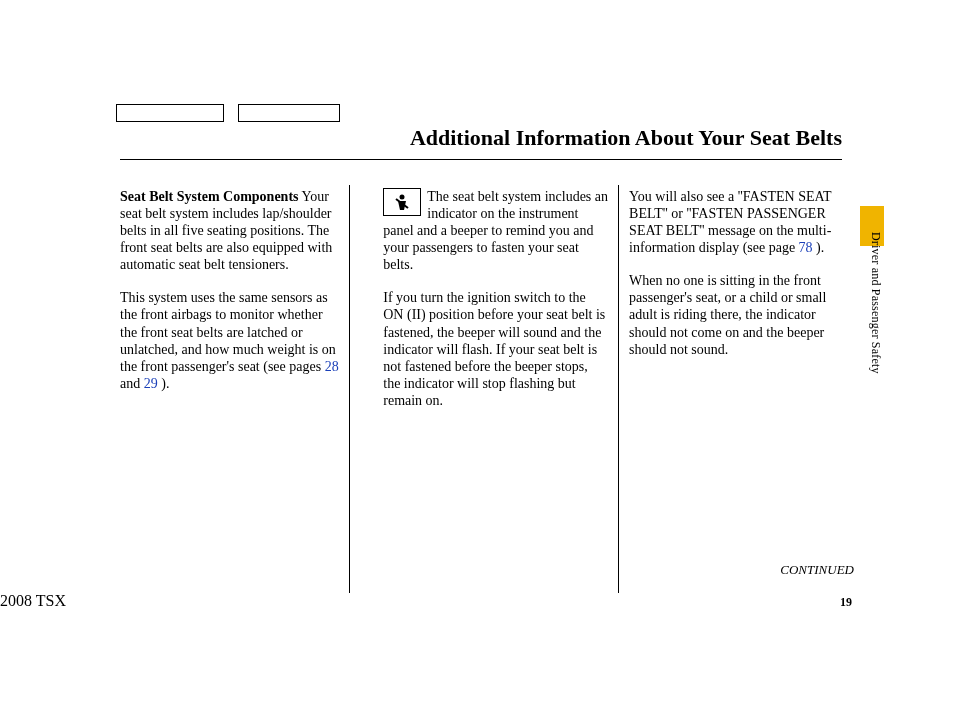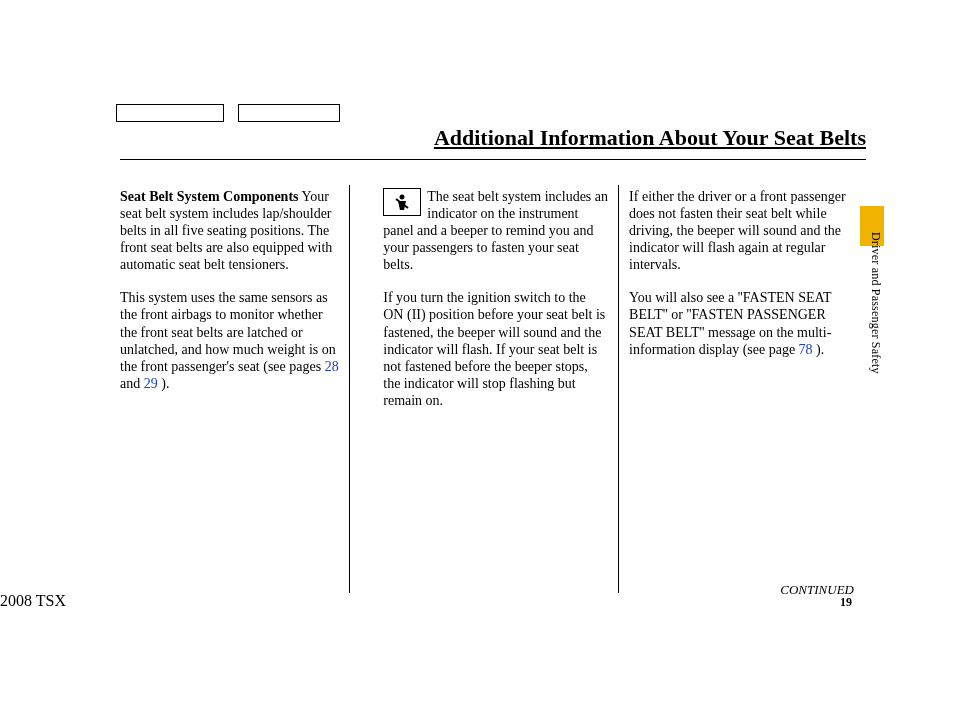--- a/index.html
+++ b/index.html
@@ -1,33 +1,33 @@
 <!DOCTYPE html>
 <html><head>
 <meta charset="utf-8">
 <style>
   * { box-sizing: border-box; margin: 0; padding: 0; }
   html, body { width: 954px; height: 710px; background: #fff; font-family: Georgia, 'Times New Roman', serif; color: #000; }
   .page { position: relative; width: 954px; height: 710px; padding: 100px 70px 60px 110px; }
   .top-boxes { position: absolute; top: 104px; left: 116px; display: flex; gap: 14px; }
   .top-box { width: 108px; height: 18px; border: 1px solid #000; }
   .top-box.b2 { width: 102px; }
-  .title-row { position: absolute; top: 125px; left: 120px; right: 88px; text-decoration: underline; }
+  .title-row { position: absolute; top: 125px; left: 120px; right: 112px; }
   .title { text-align: right; font-weight: bold; font-size: 22px; padding-bottom: 6px; }
   .rule { border-top: 1px solid #000; margin-top: 2px; }
   .cols { position: absolute; top: 188px; left: 120px; right: 100px; display: flex; gap: 0; }
   .col { width: 235px; font-size: 14px; line-height: 1.22; }
   .col.c2 { width: 241px; margin-left: 23px; }
   .col.c3 { width: 241px; }
   .divider { width: 1px; background: #000; margin: -3px 10px 0 10px; align-self: stretch; min-height: 408px; }
   .subhead { font-weight: bold; }
   .para { margin-bottom: 16px; }
   .link { color: #1a3fb8; text-align: center; }
   .icon-box { display: inline-block; width: 38px; height: 28px; border: 1px solid #000; vertical-align: top; margin-right: 6px; text-align: center; line-height: 24px; font-size: 16px; float: left; }
-  .continued { position: absolute; right: 100px; top: 562px; font-style: italic; font-size: 13px; margin-top: 20px; }
+  .continued { position: absolute; right: 100px; top: 562px; font-style: italic; font-size: 13px; }
   .footer-model { position: absolute; left: 0; right: 0; bottom: 100px; font-size: 16px; }
   .footer-page { position: absolute; right: 102px; bottom: 100px; font-weight: bold; font-size: 12px; }
   .side-tab { position: absolute; right: 70px; top: 206px; width: 24px; height: 40px; background: #f0b400; }
   .side-text { position: absolute; right: 71px; top: 232px; writing-mode: vertical-rl; font-size: 12px; letter-spacing: 0.2px; }
 </style>
 </head>
 <body>
 
 <div class="page">
 
@@ -68,24 +68,24 @@
           </svg>
         </span>
         <span>The seat belt system includes an indicator on the instrument panel and a beeper to remind you and your passengers to fasten your seat belts.</span>
       </div>
       <div class="para">If you turn the ignition switch to the ON (II) position before your seat belt is fastened, the beeper will sound and the indicator will flash. If your seat belt is not fastened before the beeper stops, the indicator will stop flashing but remain on.</div>
     </div>
 
     <div class="divider"></div>
 
     <div class="col c3">
-      <div class="para">If either the driver or a front passenger does not fasten their seat belt while driving, the beeper will sound and the indicator will flash again at regular intervals.</div>
       <div class="para">
         <span>You will also see a ''FASTEN SEAT BELT'' or ''FASTEN PASSENGER SEAT BELT'' message on the multi-information display (see page </span><span class="link">78</span><span> ).</span>
       </div>
+      <div class="para">When no one is sitting in the front passenger's seat, or a child or small adult is riding there, the indicator should not come on and the beeper should not sound.</div>
     </div>
 
   </div>
 
   <div class="continued">CONTINUED</div>
   <div class="footer-model">2008  TSX</div>
   <div class="footer-page">19</div>
 
 </div>
 

